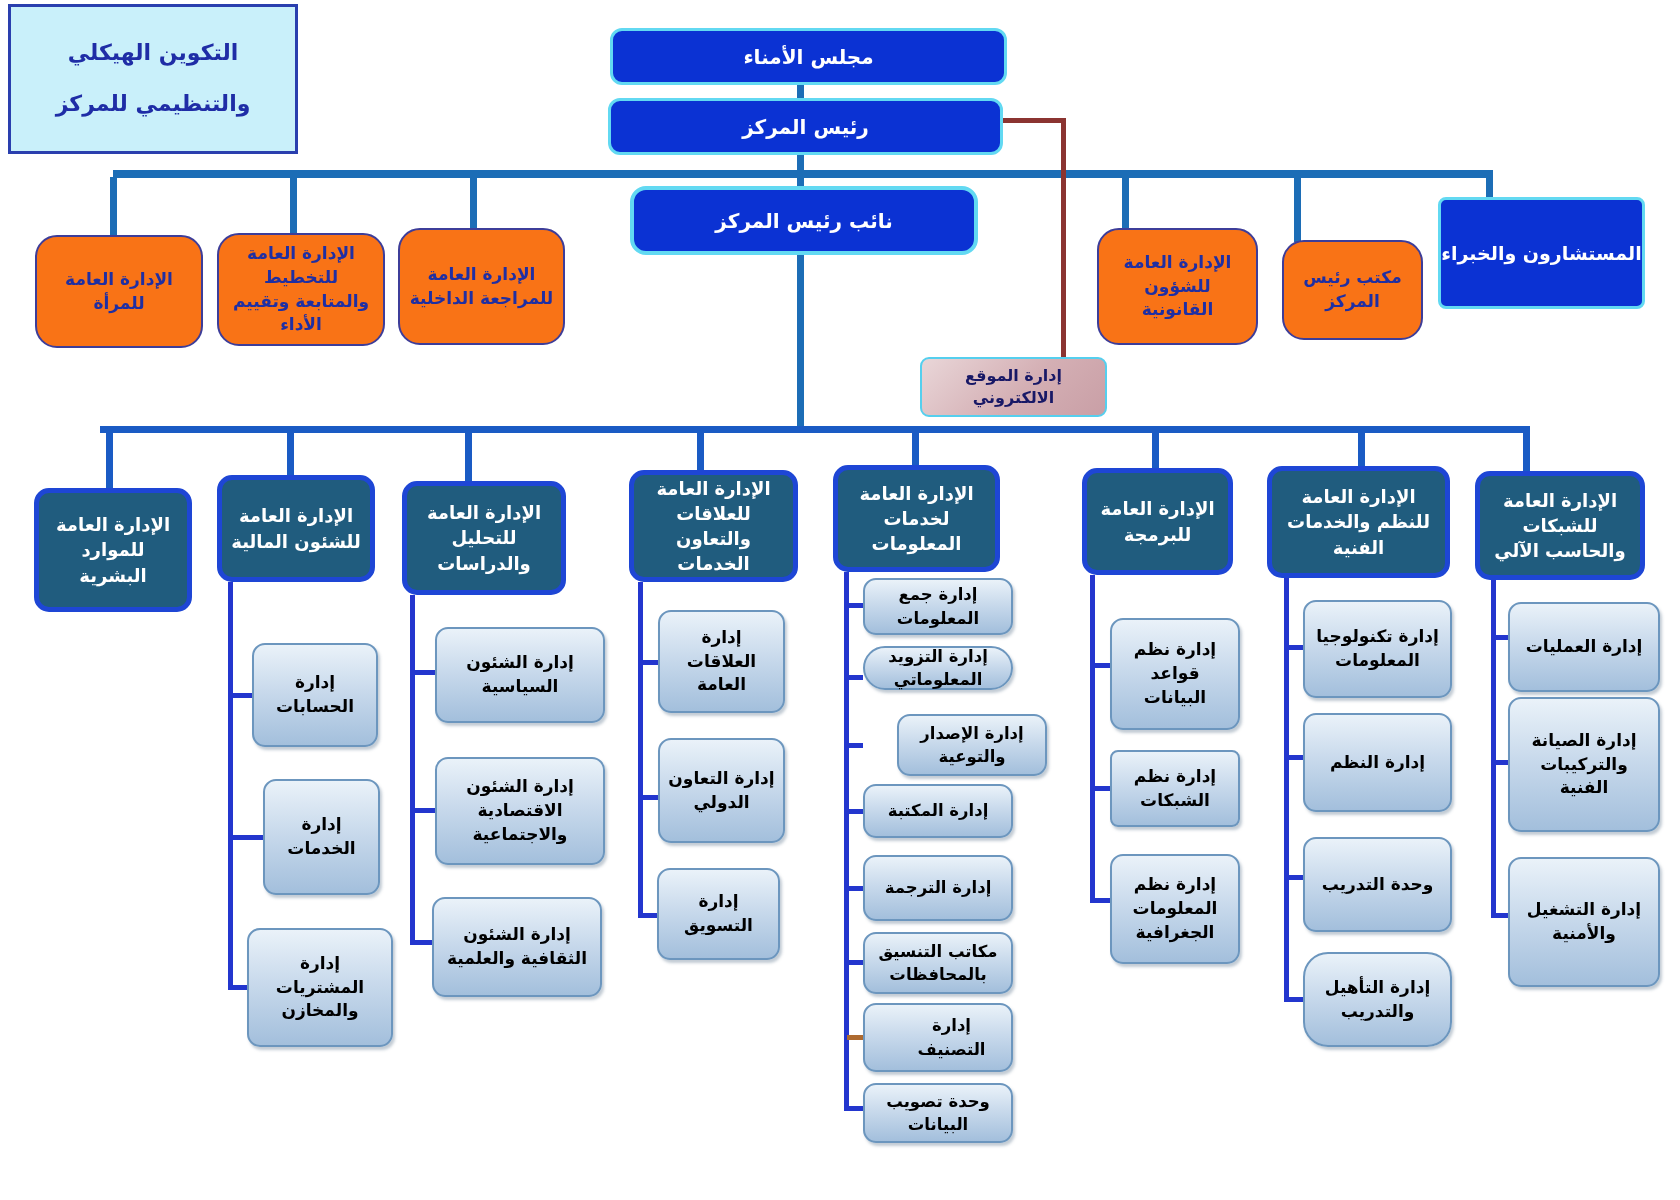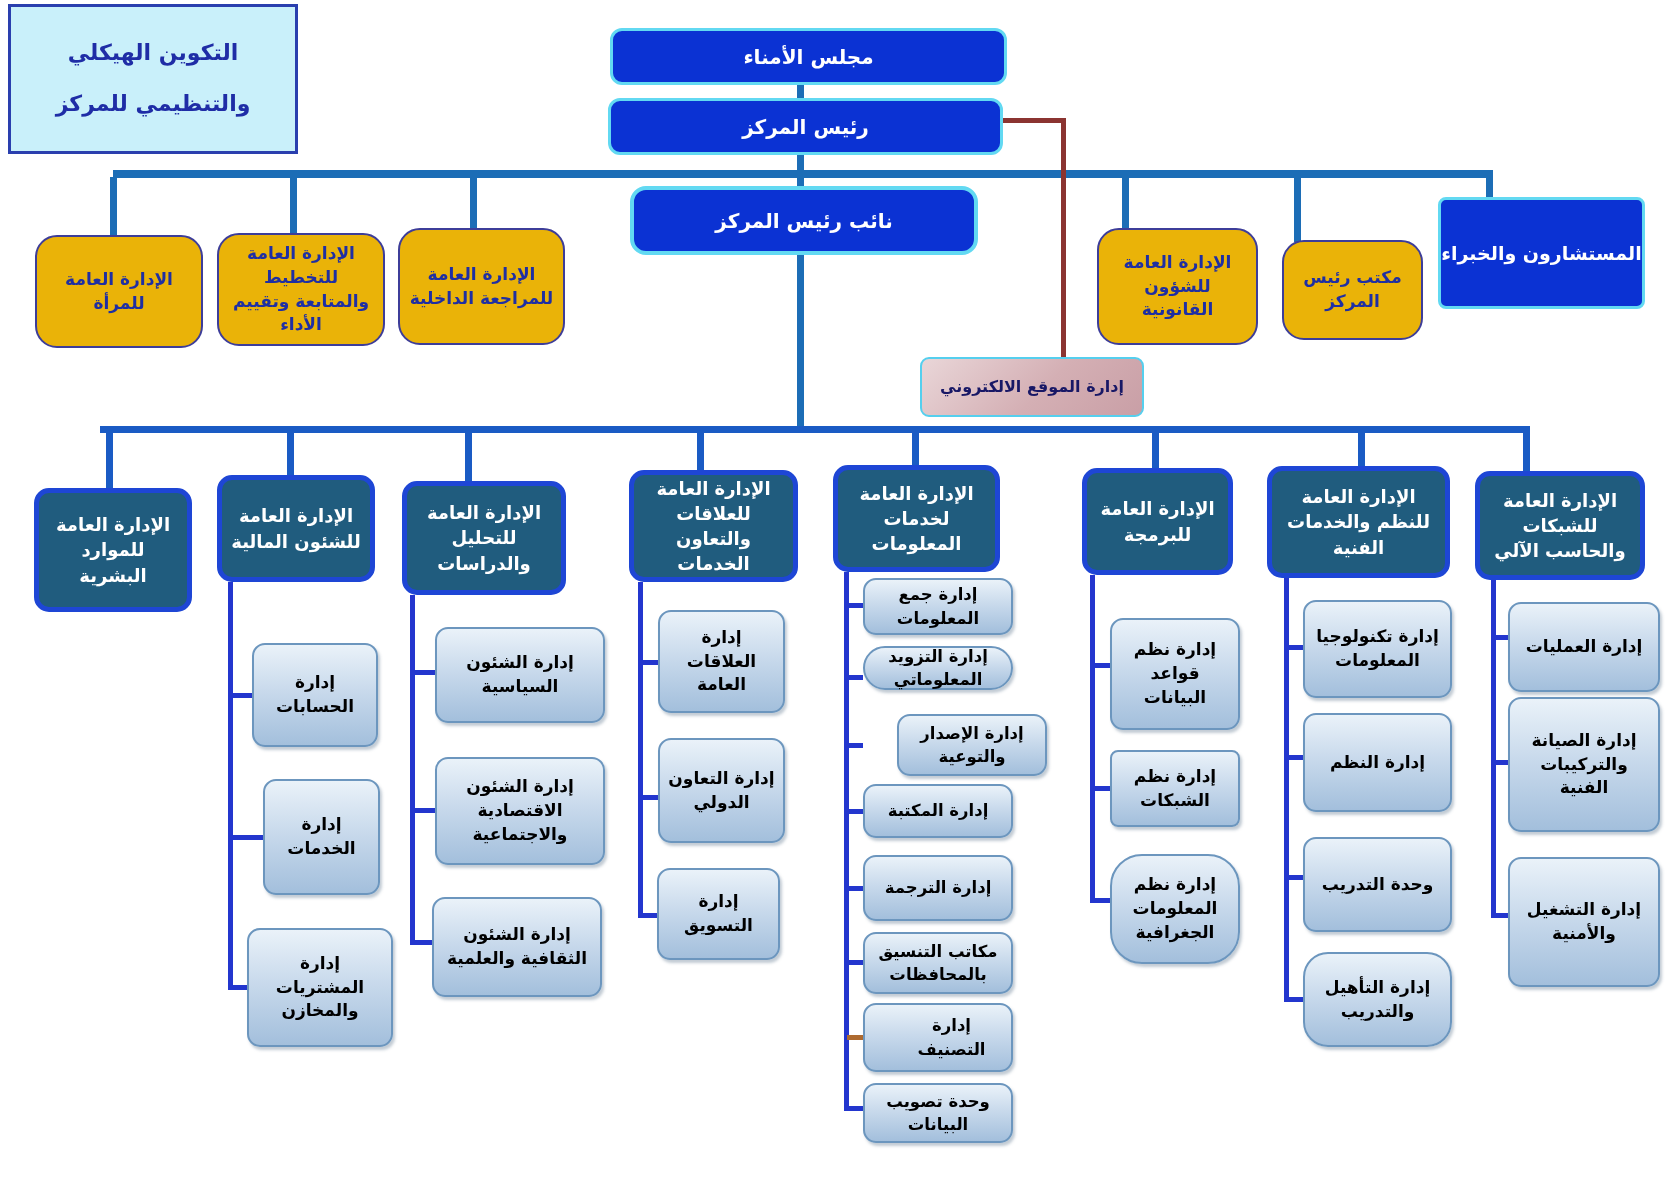--- a/index.html
+++ b/index.html
@@ -33,21 +33,21 @@
     background:#C9F0FA;
     border:3px solid #2A3FAE;
     color:#1F2DA6;
     font-size:22px;
     flex-direction:column;
     justify-content:space-evenly;
     padding:10px 6px;
   }
   
   .orange{
-    background:#eab308;
+    background:#f97316;
     border:2.5px solid #3D3D99;
     border-radius:22px;
     color:#1F2FA3;
     font-size:17px;
     padding:2px 8px;
   }
   
   .site{
     background:linear-gradient(135deg,#E9D6D8 0%,#D4AFB4 55%,#C99FA6 100%);
     border:2.5px solid #55CFEE;
@@ -169,21 +169,21 @@
   <div class="node royal" style="left:608px;top:98px;width:395px;height:57px;">رئيس المركز</div>
   <div class="node royal" style="left:630px;top:186px;width:348px;height:69px;border-width:4px;border-radius:16px;">نائب رئيس المركز</div>
   <div class="node royal rounded" style="left:1438px;top:197px;width:207px;height:112px;font-size:19px;">المستشارون والخبراء</div>
 
   <div class="node orange" style="left:35px;top:235px;width:168px;height:113px;">الإدارة العامة للمرأة</div>
   <div class="node orange" style="left:217px;top:233px;width:168px;height:113px;">الإدارة العامة للتخطيط والمتابعة وتقييم الأداء</div>
   <div class="node orange" style="left:398px;top:228px;width:167px;height:117px;">الإدارة العامة للمراجعة الداخلية</div>
   <div class="node orange" style="left:1097px;top:228px;width:161px;height:117px;">الإدارة العامة للشؤون القانونية</div>
   <div class="node orange" style="left:1282px;top:240px;width:141px;height:100px;">مكتب رئيس المركز</div>
 
-  <div class="node site" style="left:920px;top:357px;width:224px;height:60px;">إدارة الموقع الالكتروني</div>
+  <div class="node site" style="left:920px;top:357px;width:187px;height:60px;">إدارة الموقع الالكتروني</div>
 
   <div class="node teal" style="left:34px;top:488px;width:158px;height:124px;">الإدارة العامة للموارد البشرية</div>
   <div class="node teal" style="left:217px;top:475px;width:158px;height:107px;">الإدارة العامة للشئون المالية</div>
   <div class="node teal" style="left:402px;top:481px;width:164px;height:114px;">الإدارة العامة للتحليل والدراسات</div>
   <div class="node teal" style="left:629px;top:470px;width:169px;height:112px;">الإدارة العامة للعلاقات والتعاون الخدمات</div>
   <div class="node teal" style="left:833px;top:465px;width:167px;height:107px;">الإدارة العامة لخدمات المعلومات</div>
   <div class="node teal" style="left:1082px;top:468px;width:151px;height:107px;">الإدارة العامة للبرمجة</div>
   <div class="node teal" style="left:1267px;top:466px;width:183px;height:112px;">الإدارة العامة للنظم والخدمات الفنية</div>
   <div class="node teal" style="left:1475px;top:471px;width:170px;height:109px;">الإدارة العامة للشبكات والحاسب الآلي</div>
 
@@ -203,21 +203,21 @@
   <div class="node child small" style="left:863px;top:646px;width:150px;height:44px;border-radius:31px;">إدارة التزويد المعلوماتي</div>
   <div class="node child small" style="left:863px;top:714px;width:150px;height:62px;margin-left:34px;">إدارة الإصدار والتوعية</div>
   <div class="node child small" style="left:863px;top:784px;width:150px;height:54px;">إدارة المكتبة</div>
   <div class="node child small" style="left:863px;top:855px;width:150px;height:66px;">إدارة الترجمة</div>
   <div class="node child small" style="left:863px;top:932px;width:150px;height:62px;">مكاتب التنسيق بالمحافظات</div>
   <div class="node child small" style="left:863px;top:1003px;width:150px;height:69px;padding-left:32px;">إدارة التصنيف</div>
   <div class="node child small" style="left:863px;top:1083px;width:150px;height:60px;">وحدة تصويب البيانات</div>
 
   <div class="node child" style="left:1110px;top:618px;width:130px;height:112px;">إدارة نظم قواعد البيانات</div>
   <div class="node child" style="left:1110px;top:750px;width:130px;height:77px;border-radius:8px;">إدارة نظم الشبكات</div>
-  <div class="node child" style="left:1110px;top:854px;width:130px;height:110px;border-radius:32px;">إدارة نظم المعلومات الجغرافية</div>
+  <div class="node child" style="left:1110px;top:854px;width:130px;height:110px;">إدارة نظم المعلومات الجغرافية</div>
 
   <div class="node child" style="left:1303px;top:600px;width:149px;height:98px;">إدارة تكنولوجيا المعلومات</div>
   <div class="node child" style="left:1303px;top:713px;width:149px;height:99px;">إدارة النظم</div>
   <div class="node child" style="left:1303px;top:837px;width:149px;height:95px;">وحدة التدريب</div>
   <div class="node child" style="left:1303px;top:952px;width:149px;height:95px;border-radius:25px;">إدارة التأهيل والتدريب</div>
 
   <div class="node child" style="left:1508px;top:602px;width:152px;height:90px;">إدارة العمليات</div>
   <div class="node child" style="left:1508px;top:697px;width:152px;height:135px;">إدارة الصيانة والتركيبات الفنية</div>
   <div class="node child" style="left:1508px;top:857px;width:152px;height:130px;">إدارة التشغيل والأمنية</div>
 

